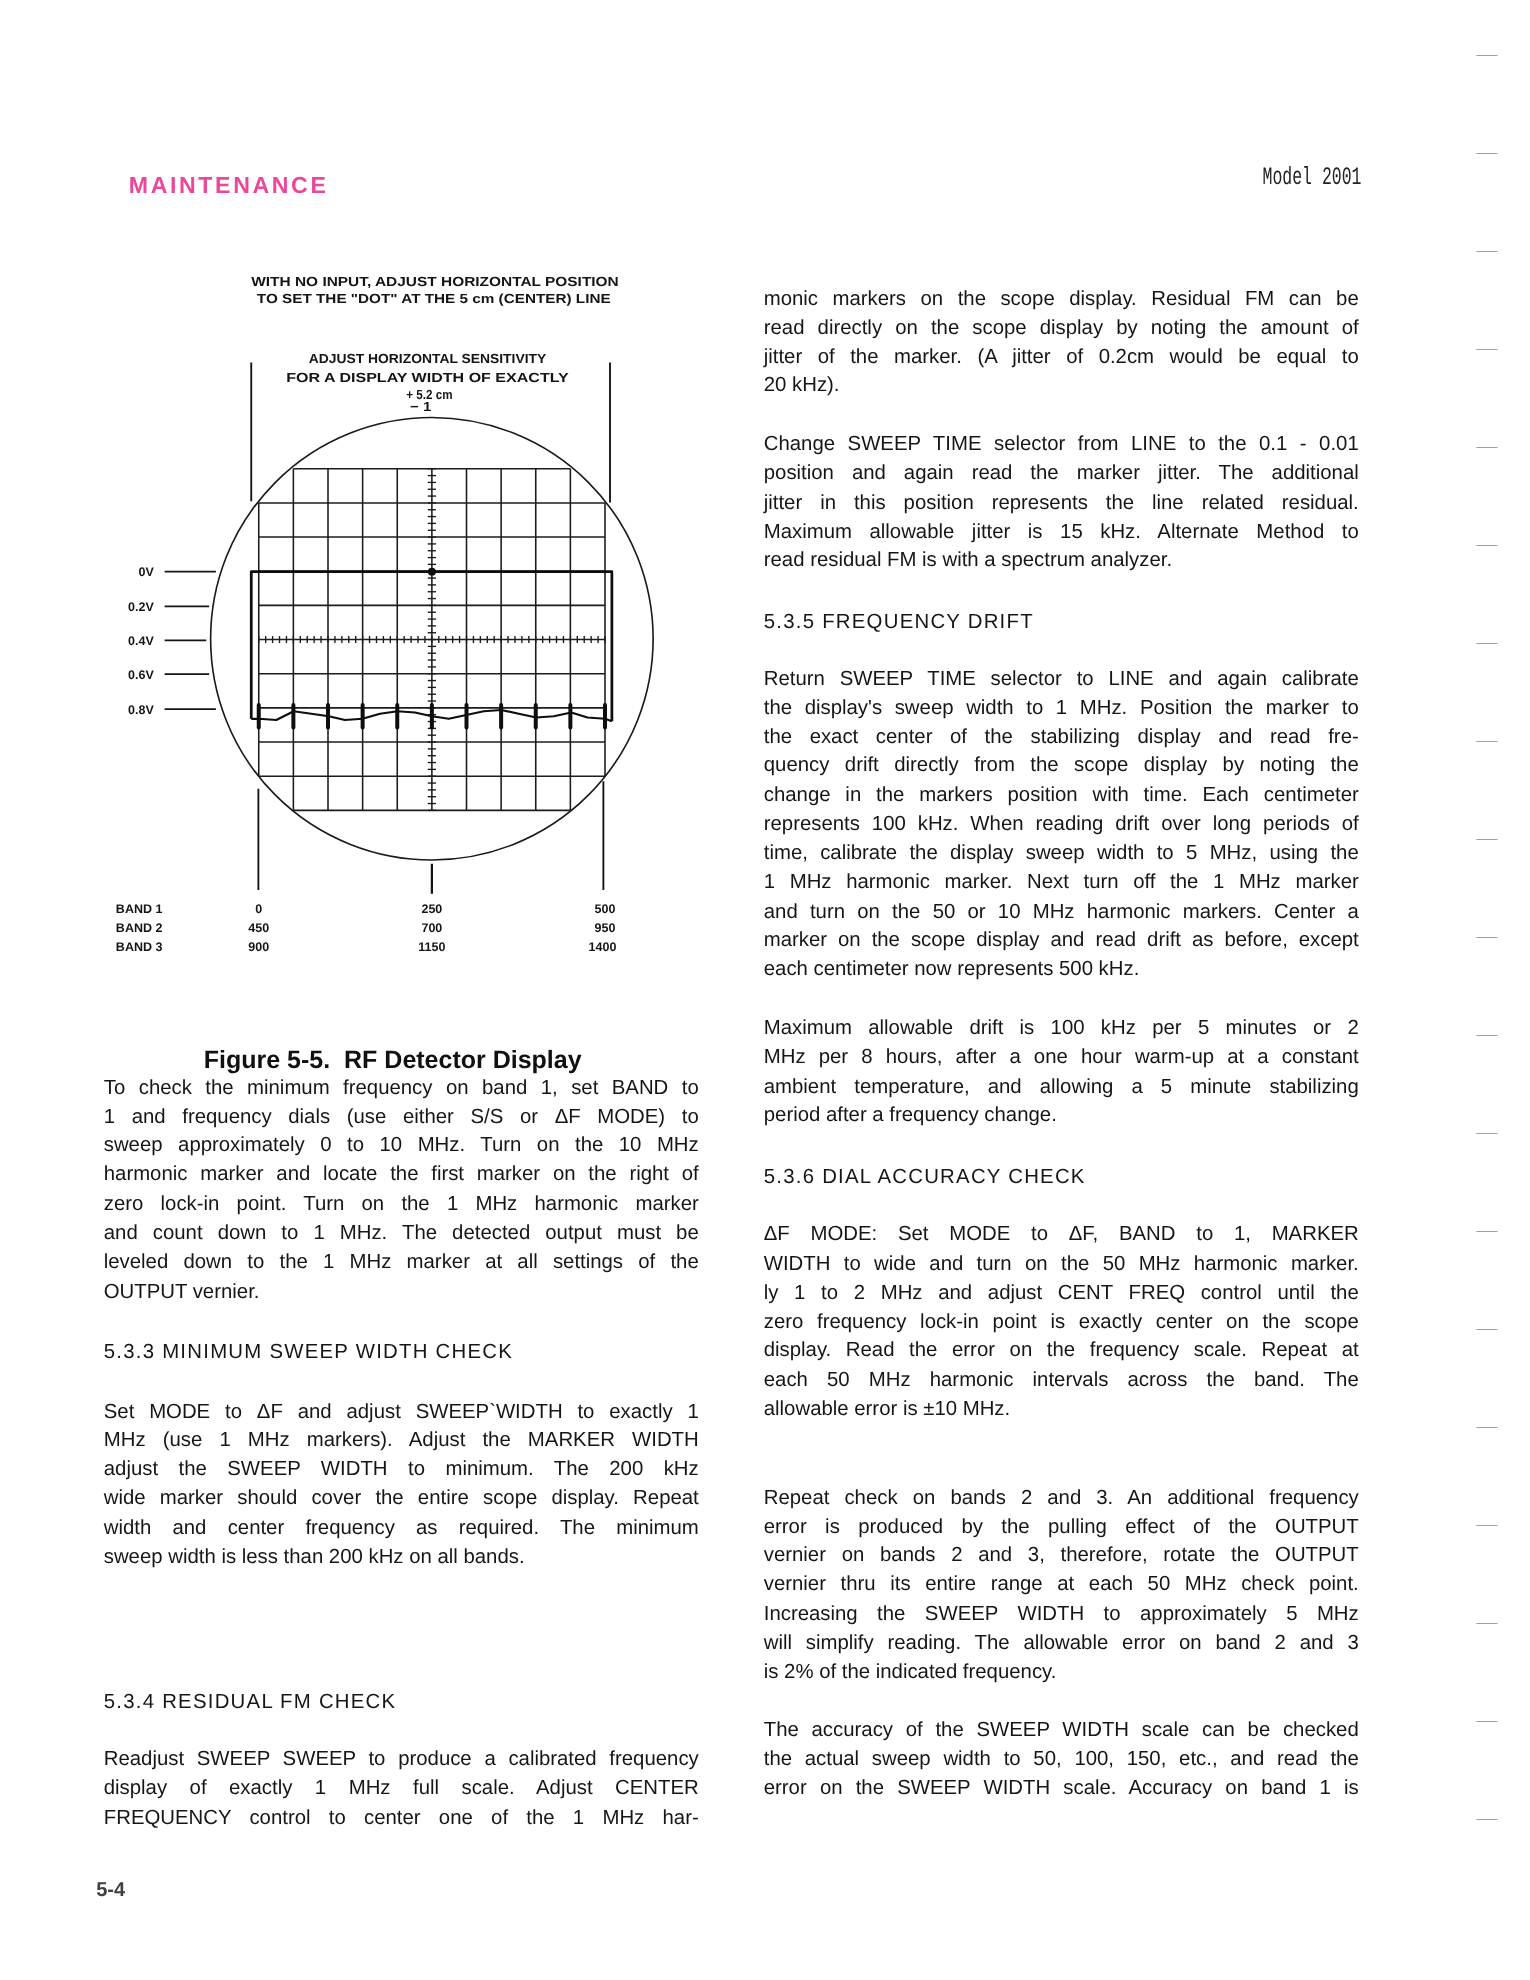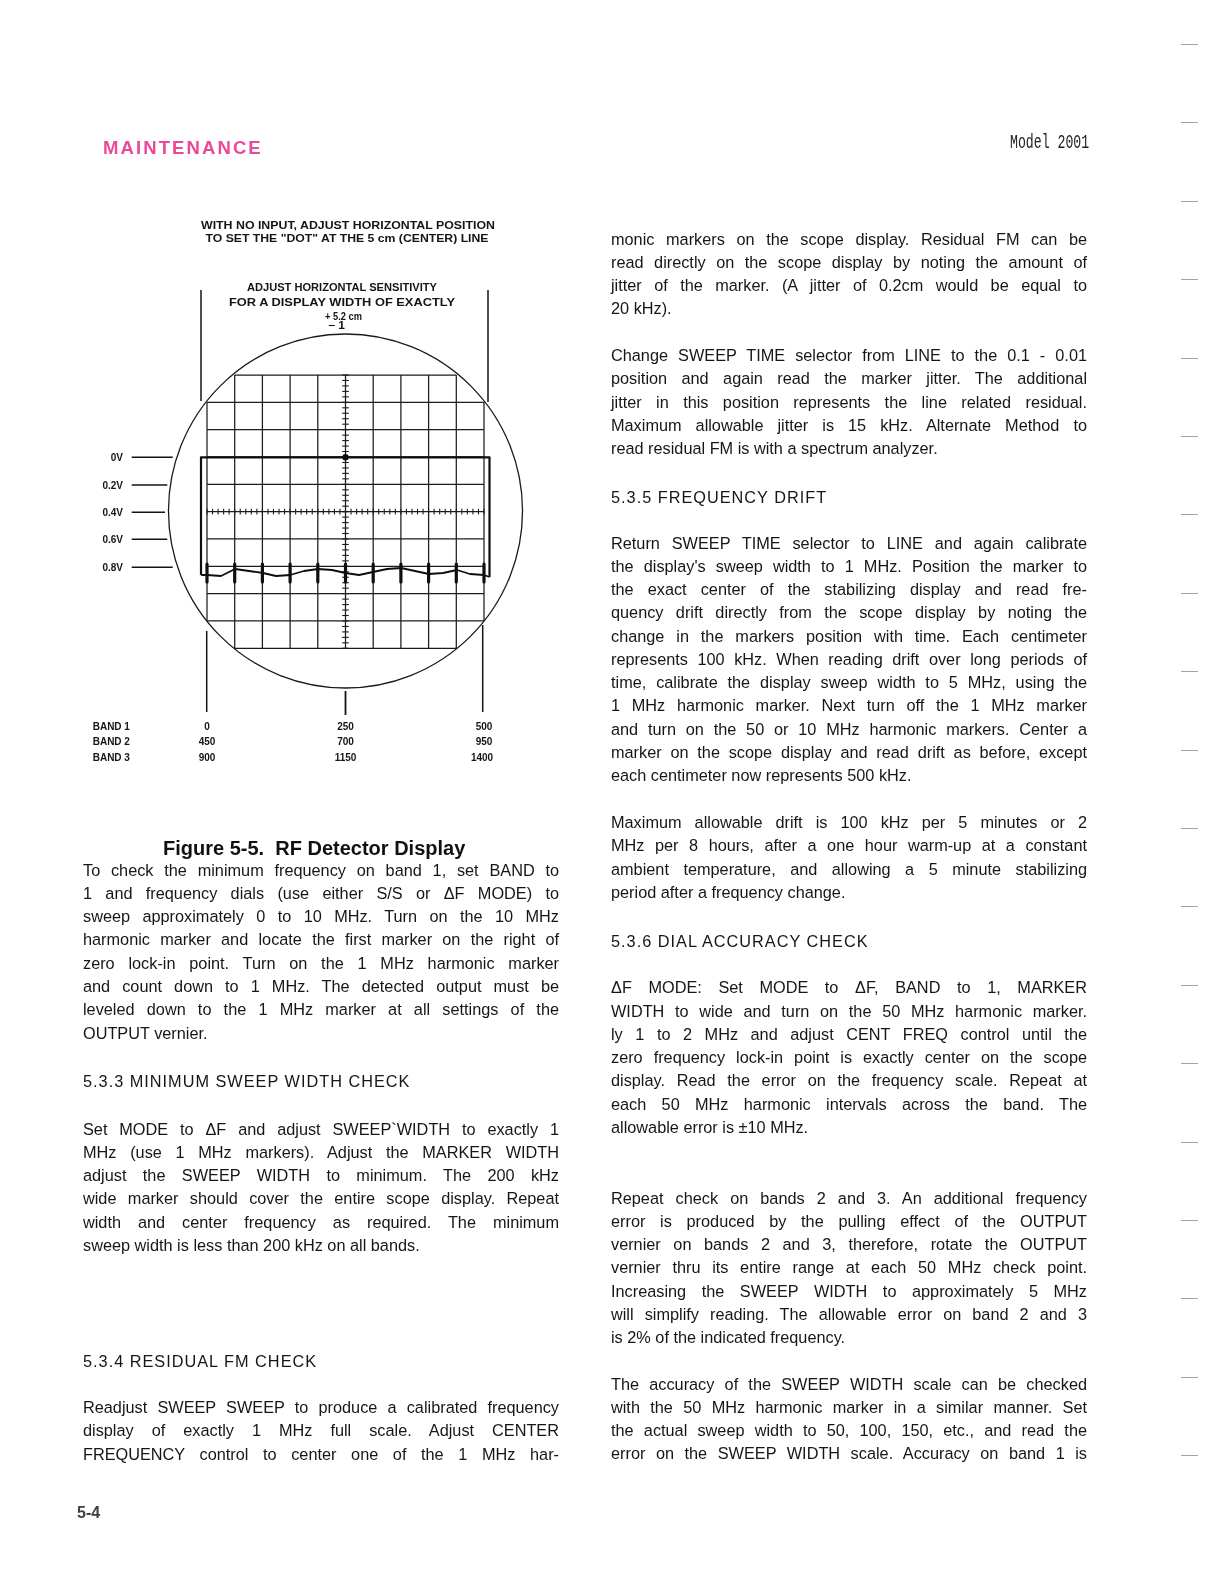--- a/index.html
+++ b/index.html
@@ -349,19 +349,18 @@
       <div class="ln">Repeat check on bands 2 and 3.  An additional frequency</div>
       <div class="ln">error is produced by the pulling effect of the OUTPUT</div>
       <div class="ln">vernier on bands 2 and 3, therefore, rotate the OUTPUT</div>
       <div class="ln">vernier thru its entire range at each 50 MHz check point.</div>
       <div class="ln">Increasing the SWEEP WIDTH to approximately 5 MHz</div>
       <div class="ln">will simplify reading.  The allowable error on band 2 and 3</div>
       <div class="ln last">is 2% of the indicated frequency.</div>
     </div>
   <div class="blk right" style="top:1372.5px">
       <div class="ln">The accuracy of the SWEEP WIDTH scale can be checked</div>
-      <div class="ln">with the 50 MHz harmonic marker in a similar manner.  Set</div>
       <div class="ln">the actual sweep width to 50, 100, 150, etc., and read the</div>
       <div class="ln">error on the SWEEP WIDTH scale.  Accuracy on band 1 is</div>
     </div>
 
   <div class="footer-num">5-4</div>
 </div>
 
 </body></html>

